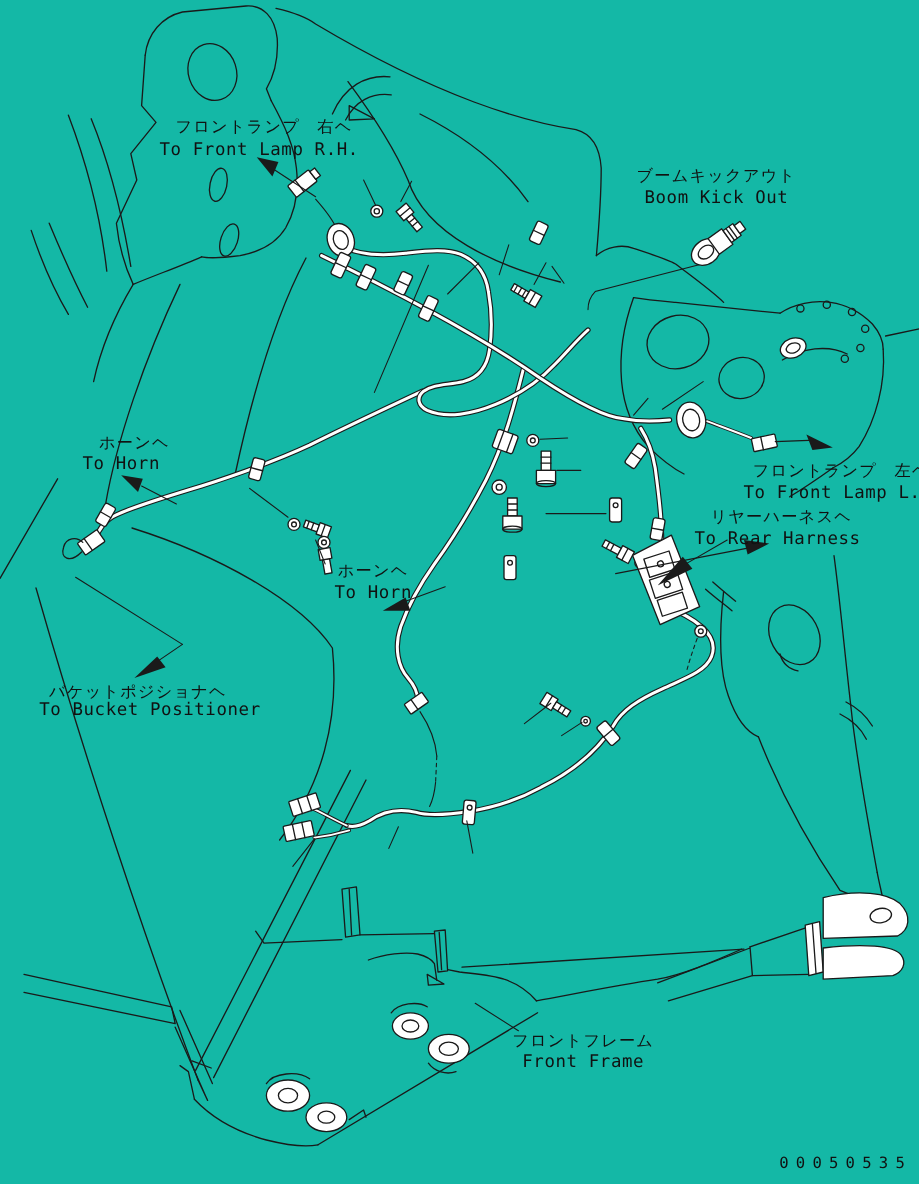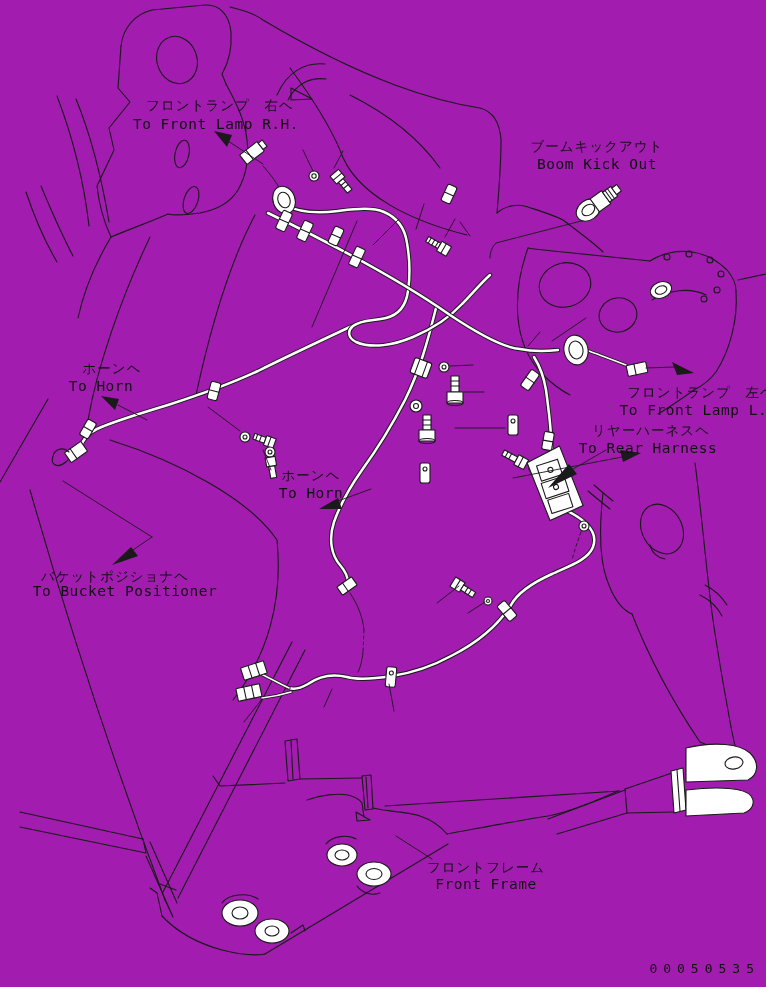--- a/index.html
+++ b/index.html
@@ -1,16 +1,16 @@
 <!DOCTYPE html>
 <html><head>
 <meta charset="utf-8">
 <style>
   html,body{margin:0;padding:0;background:#ffffff;}
-  #stage{position:relative;width:766px;height:987px;background:#a21caf;overflow:hidden;}
+  #stage{position:relative;width:766px;height:987px;background:#14b8a6;overflow:hidden;}
   svg{display:block;}
   .ln{fill:none;stroke:#1a1a1a;stroke-width:1.1;stroke-linecap:round;stroke-linejoin:round;}
   .thin{fill:none;stroke:#1a1a1a;stroke-width:0.9;stroke-linecap:round;}
   .dash{stroke-dasharray:3 3;}
   .tube-o{fill:none;stroke:#1a1a1a;stroke-width:4.4;stroke-linecap:round;}
   .tube-i{fill:none;stroke:#ffffff;stroke-width:2.5;stroke-linecap:round;}
   .wire-o{fill:none;stroke:#1a1a1a;stroke-width:3.2;stroke-linecap:round;}
   .wire-i{fill:none;stroke:#ffffff;stroke-width:1.6;stroke-linecap:round;}
   .part{fill:#ffffff;stroke:#1a1a1a;stroke-width:1.1;stroke-linejoin:round;}
   .hole{fill:#ffffff;stroke:#1a1a1a;stroke-width:1.1;}

